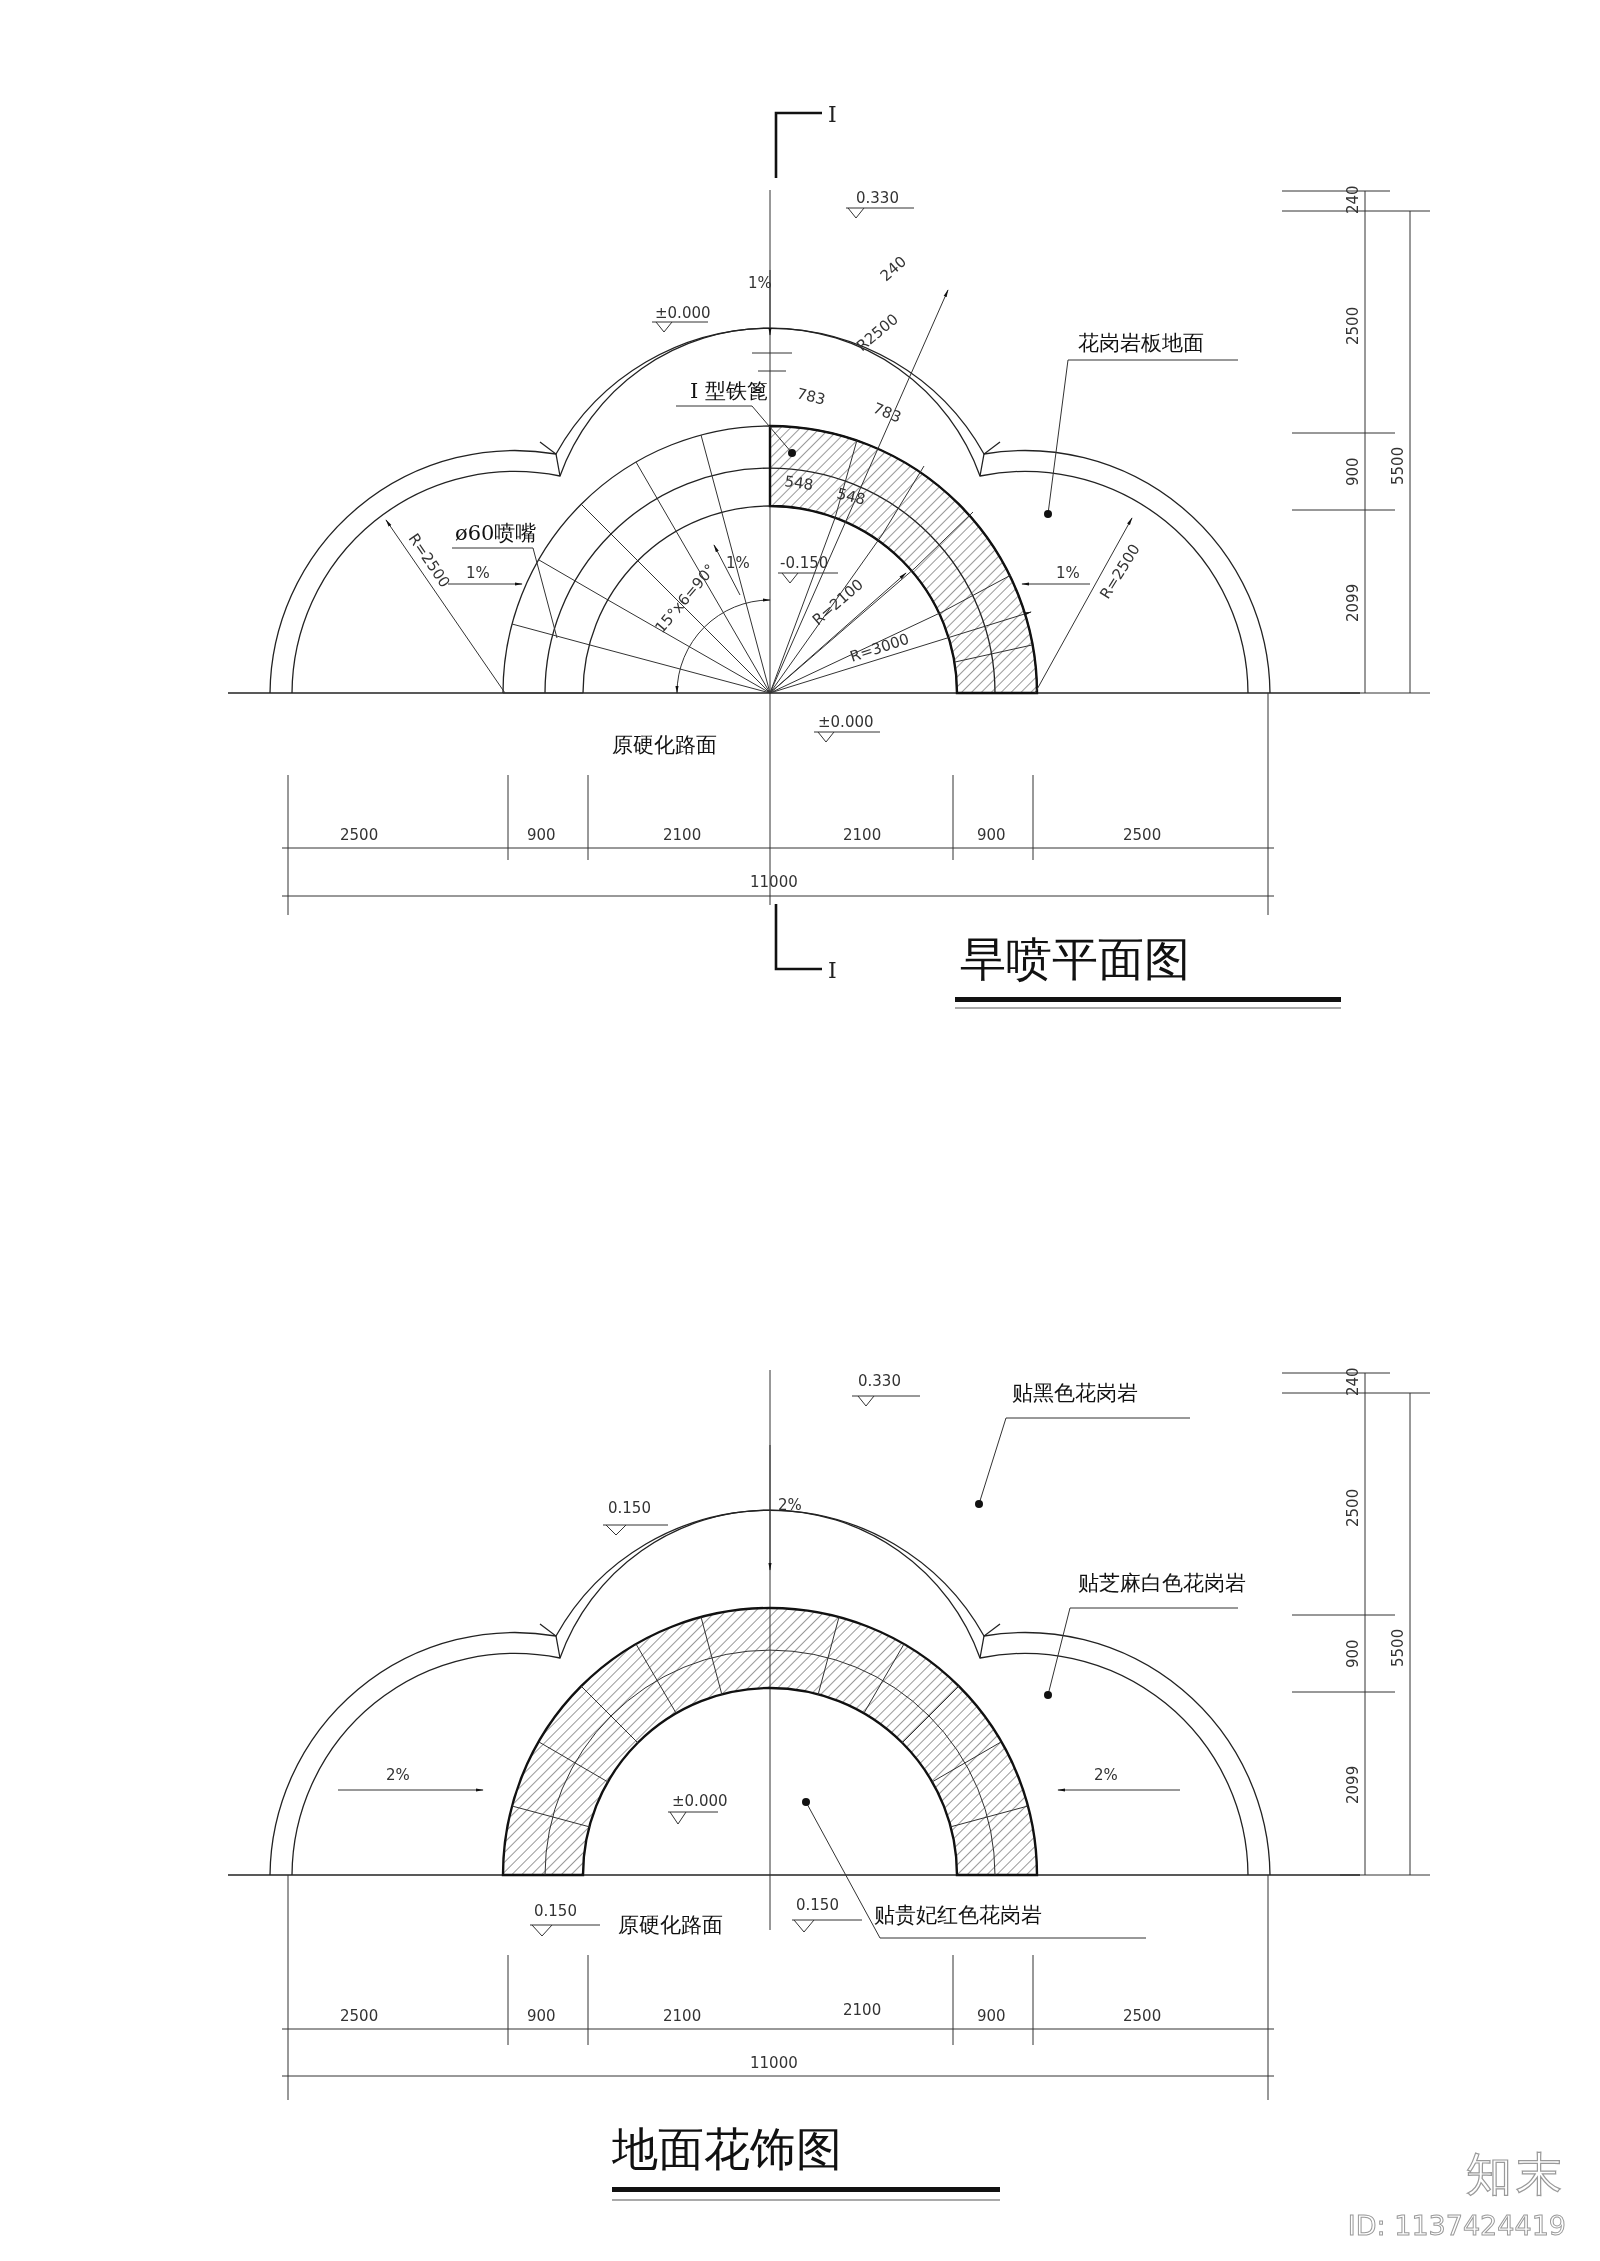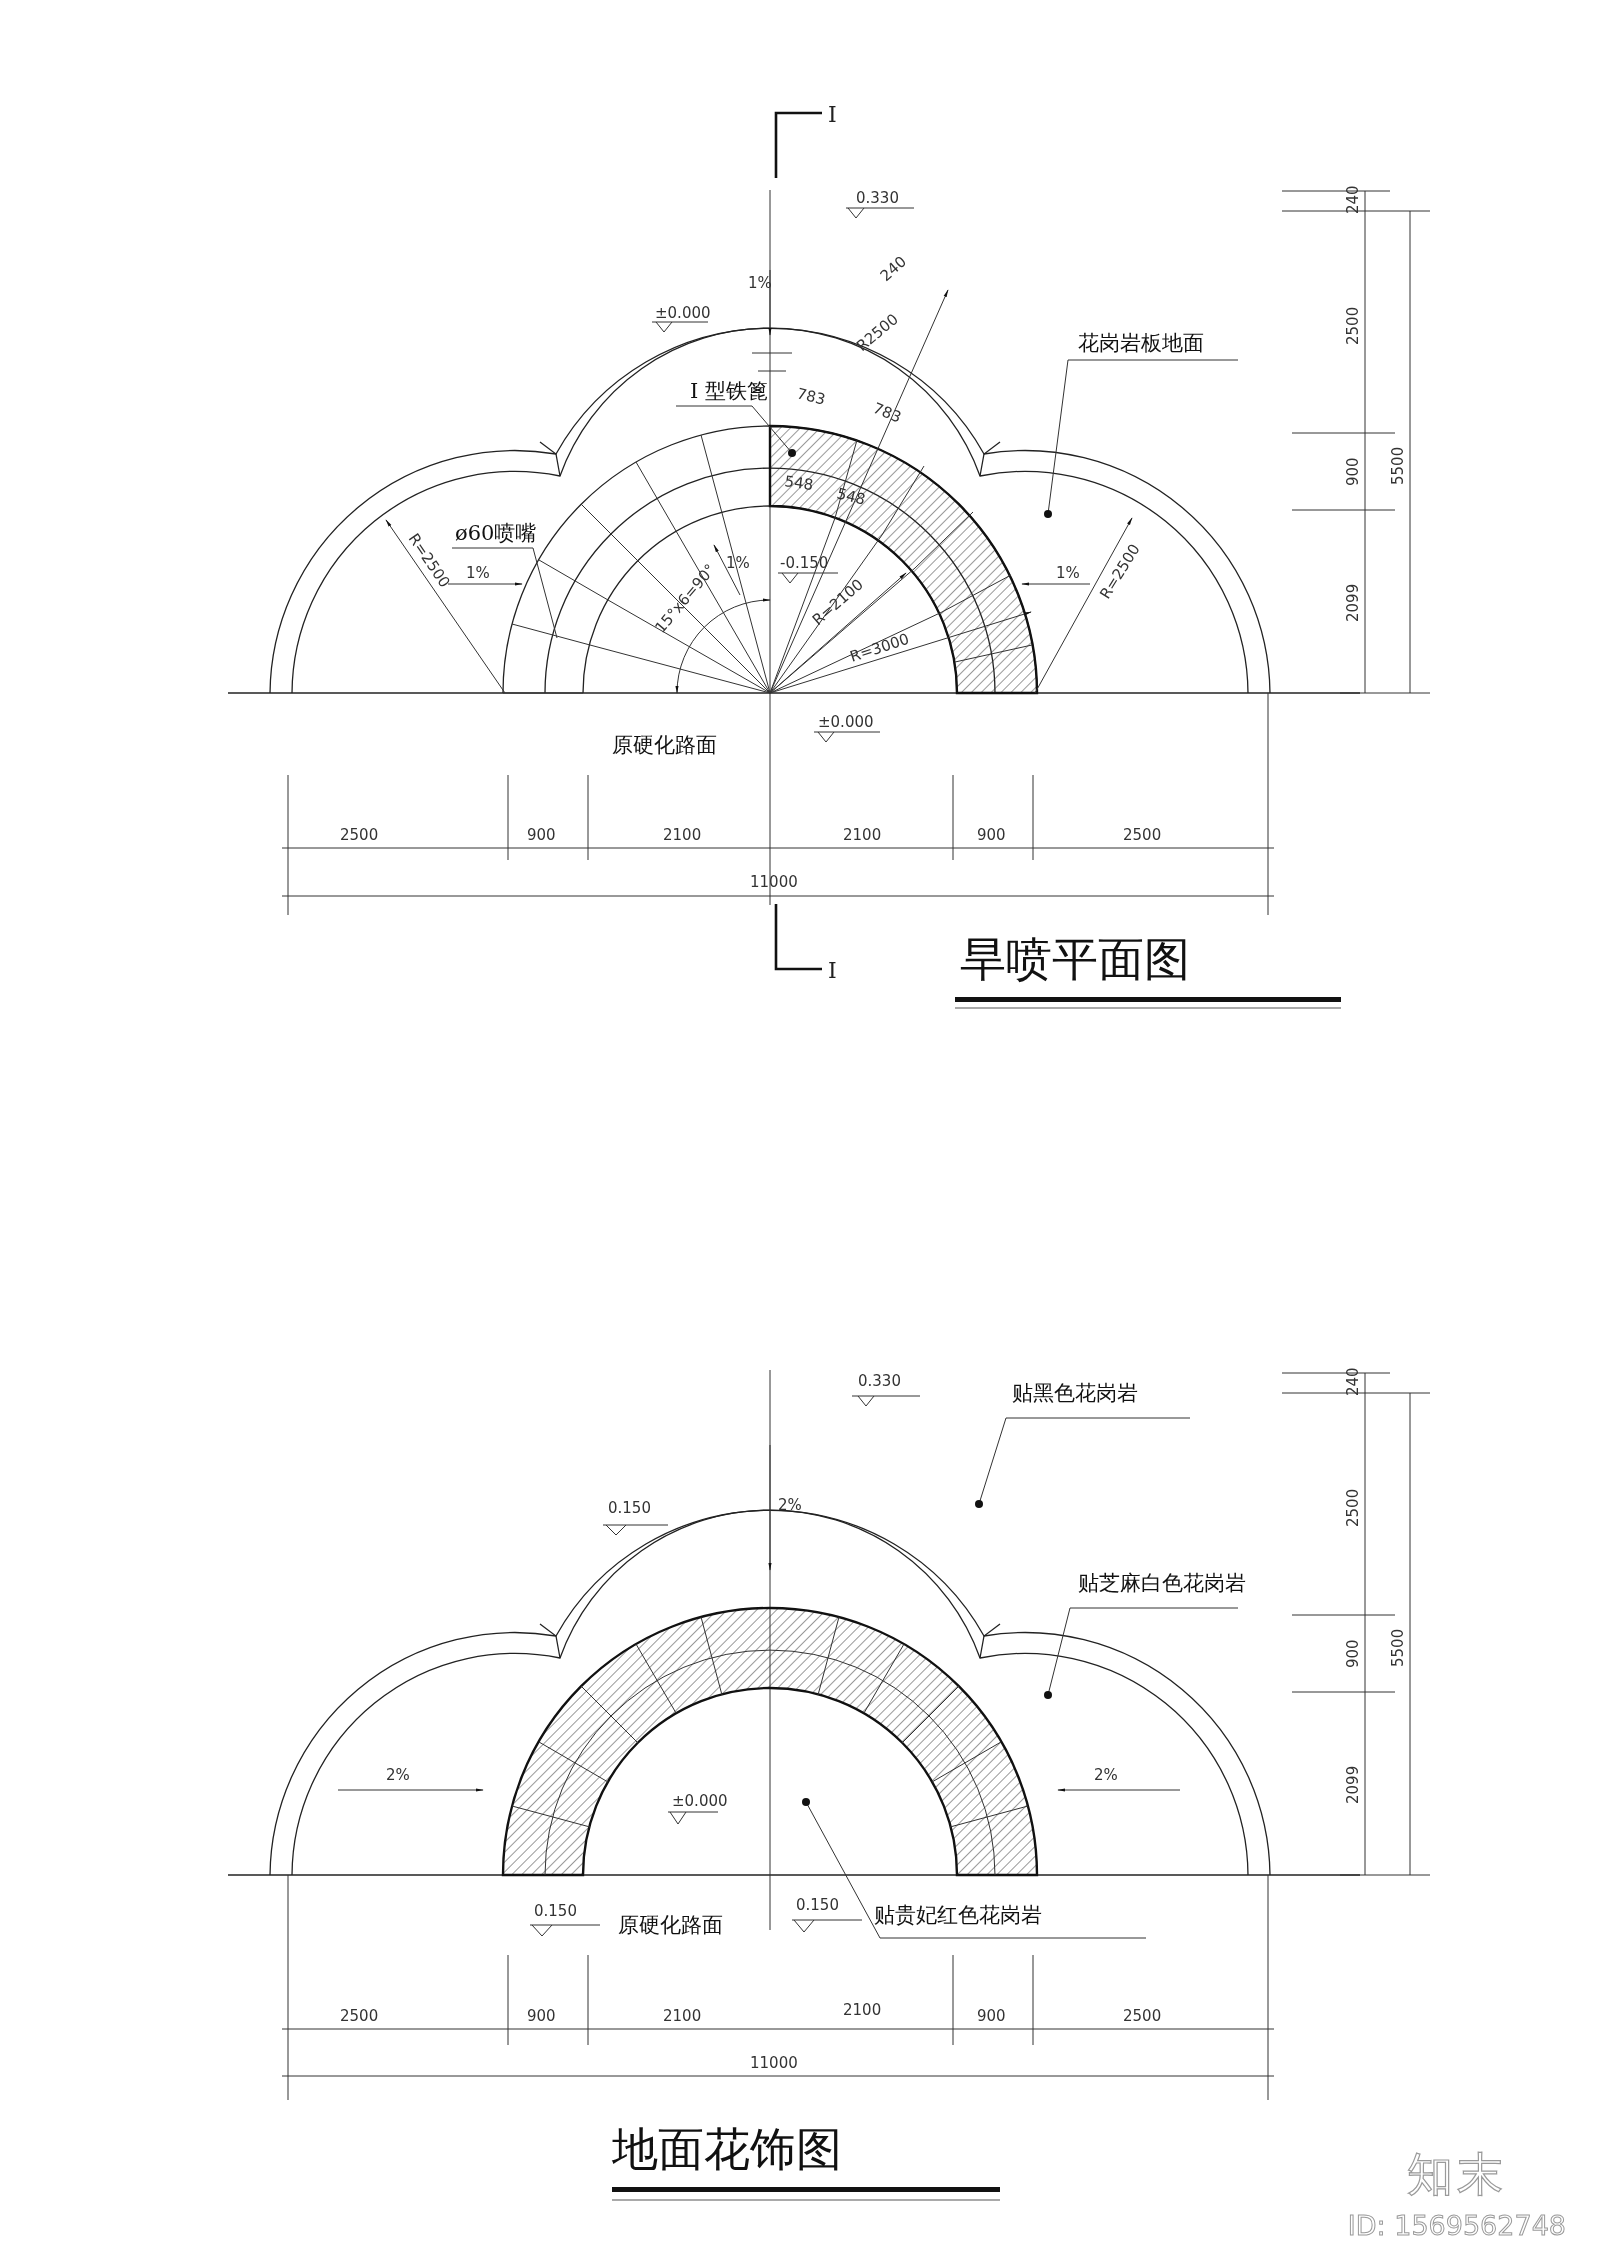--- a/index.html
+++ b/index.html
@@ -7,21 +7,21 @@
          font-family: "Liberation Sans", "DejaVu Sans", sans-serif; color: #111; }
   svg { position: absolute; left: 0; top: 0; }
   .ln { stroke: #222; stroke-width: 1.3; fill: none; }
   .thin { stroke: #333; stroke-width: 1; fill: none; }
   .thick { stroke: #111; stroke-width: 2.6; fill: none; }
   .dim { font-family: "DejaVu Sans", sans-serif; font-size: 15px; fill: #333; }
   .dimv { font-family: "DejaVu Sans", sans-serif; font-size: 15px; fill: #333; }
   .cn { font-family: "DejaVu Serif", serif; font-size: 21px; fill: #111; }
   .cn-big { font-family: "DejaVu Serif", serif; font-size: 46px; fill: #111; }
   .sec { font-family: "DejaVu Serif", serif; font-size: 22px; fill: #222; }
-  .wm { position: absolute; right: 34px; bottom: 20px; text-align: center; color: #fff;
+  .wm { position: absolute; right: 34px; bottom: 20px; text-align: right; color: #fff;
         font-family: "DejaVu Sans", sans-serif; }
   .wm .brand { font-size: 46px; letter-spacing: 4px; -webkit-text-stroke: 1.2px #9a9a9a; color: #fff; }
   .wm .id { font-size: 27px; -webkit-text-stroke: 1px #9a9a9a; color: #fff; margin-top: 4px; }
 </style>
 </head>
 <body>
 
 <svg width="1600" height="2261" viewBox="0 0 1600 2261" xmlns="http://www.w3.org/2000/svg">
   <defs>
     <pattern id="hatch" width="7" height="7" patternUnits="userSpaceOnUse" patternTransform="rotate(45)">
@@ -272,14 +272,14 @@
     </g>
 
     <text class="cn-big" x="612" y="2165">地面花饰图</text>
     <rect x="612" y="2187" width="388" height="5" fill="#111"></rect>
     <line x1="612" y1="2200" x2="1000" y2="2200" stroke="#555" stroke-width="1.2"></line>
   </g>
 </svg>
 
 <div class="wm">
   <div class="brand">知末</div>
-  <div class="id">ID: 1569562748</div>
+  <div class="id">ID: 1137424419</div>
 </div>
 
 </body></html>

